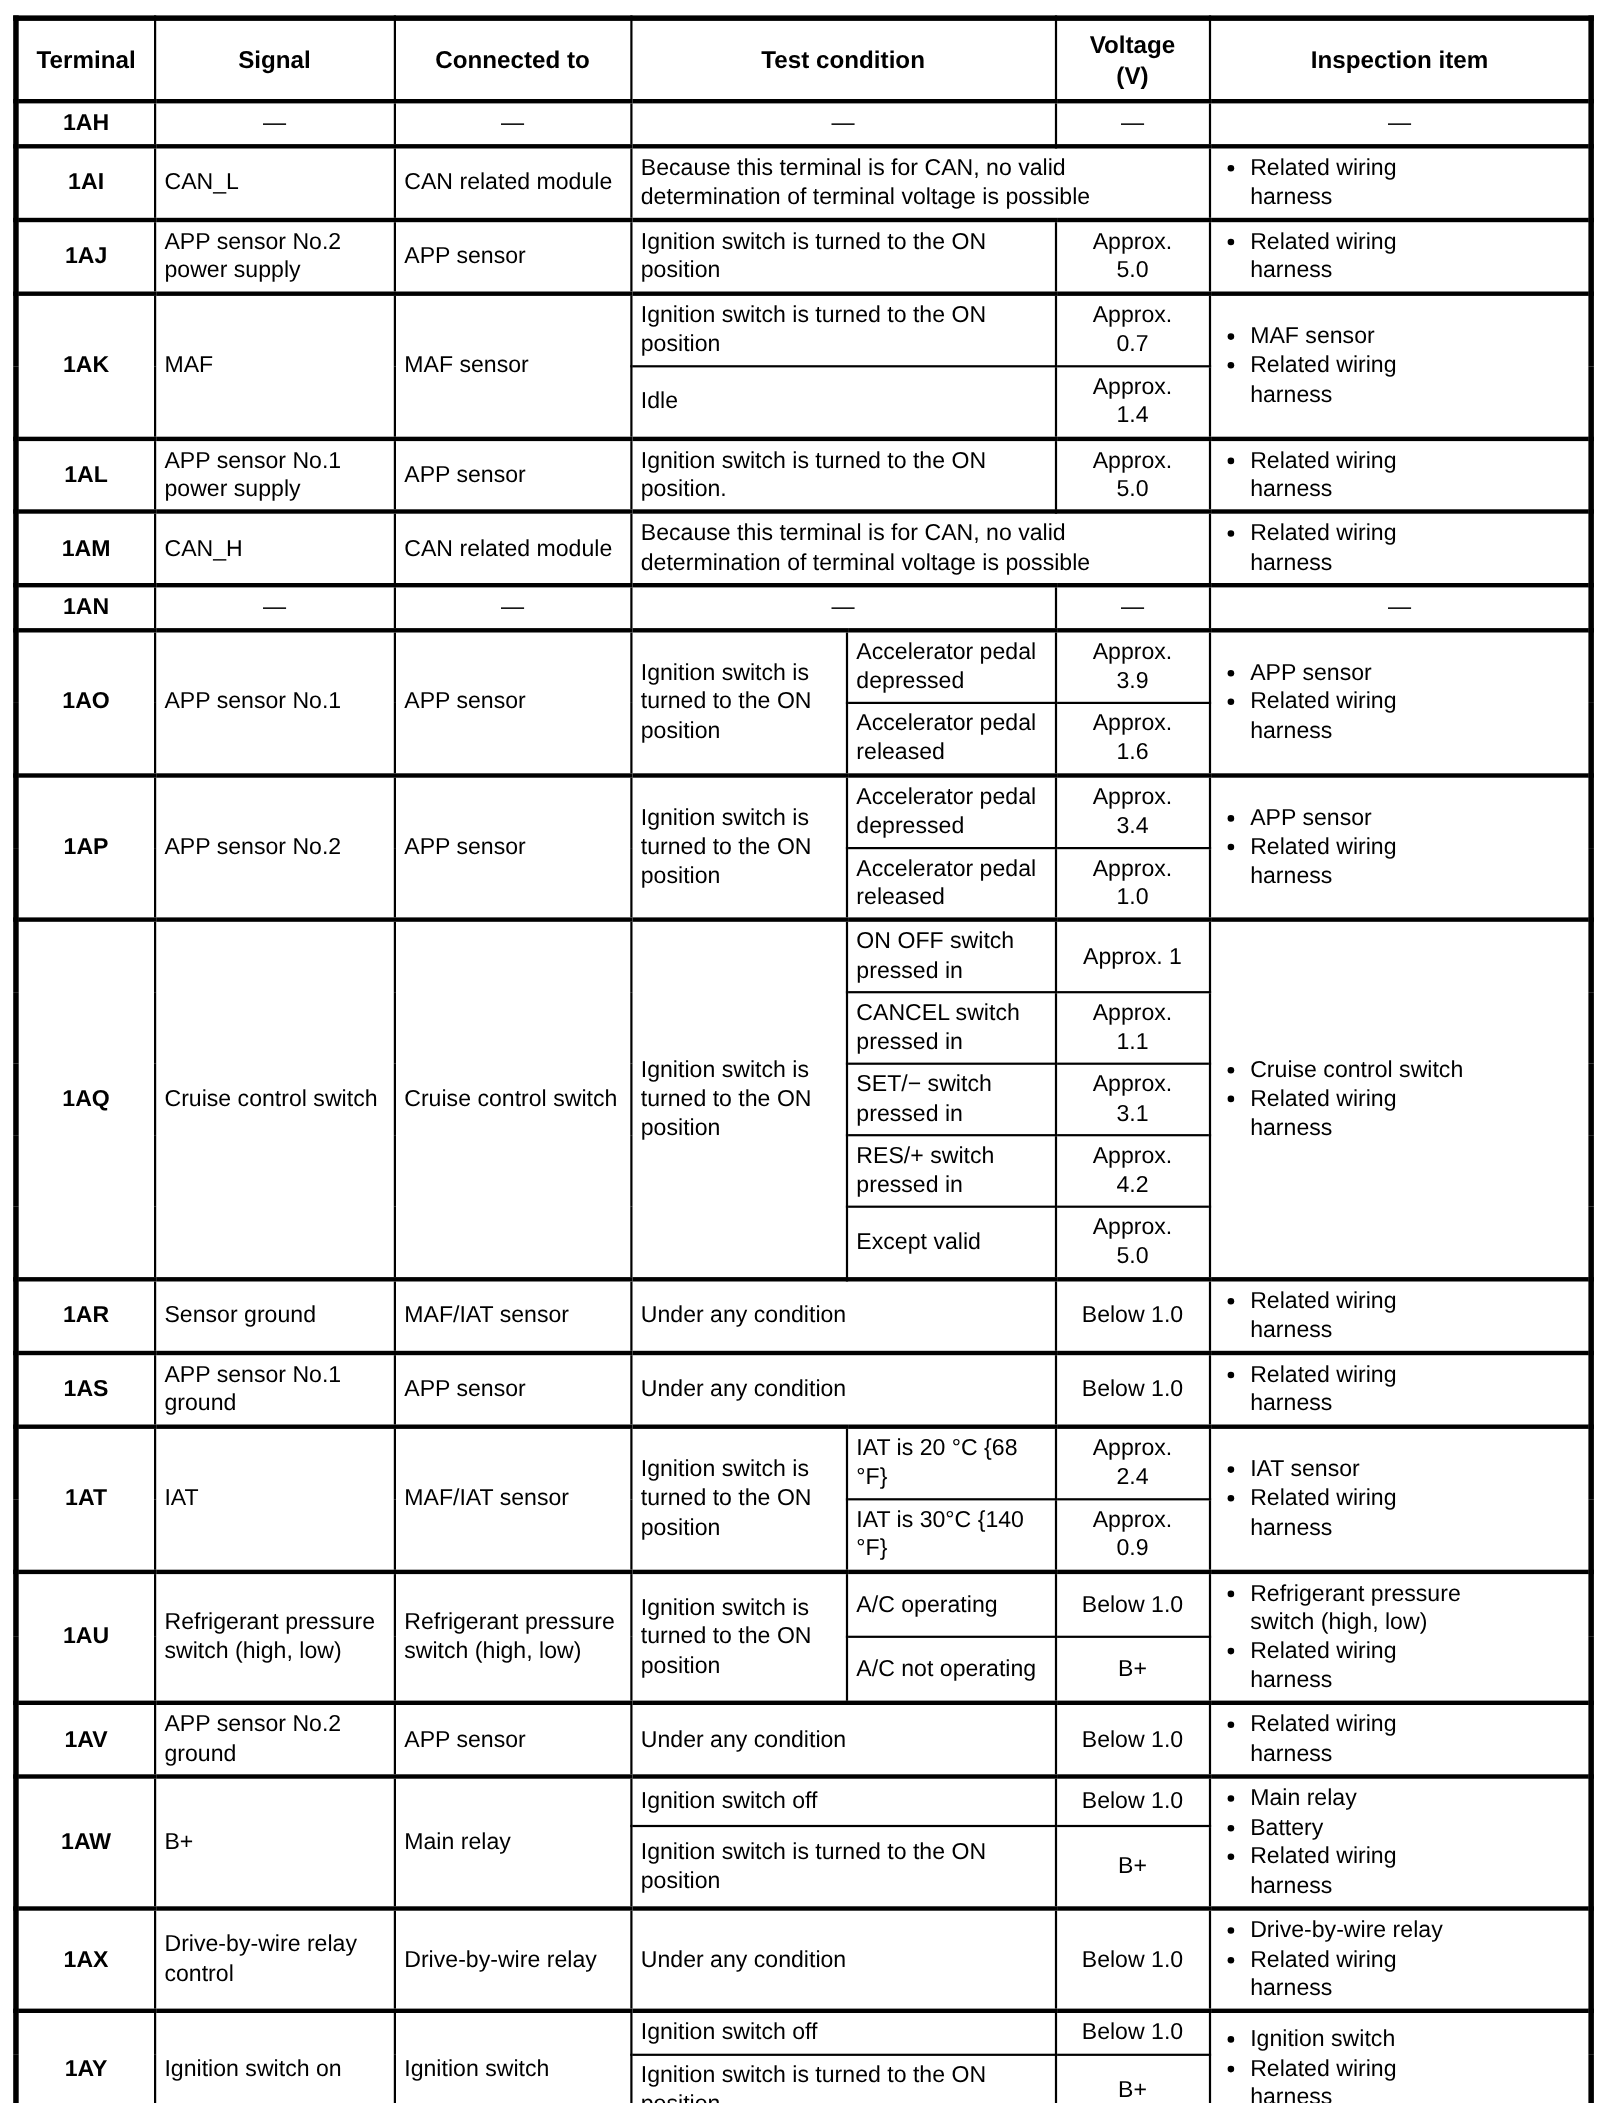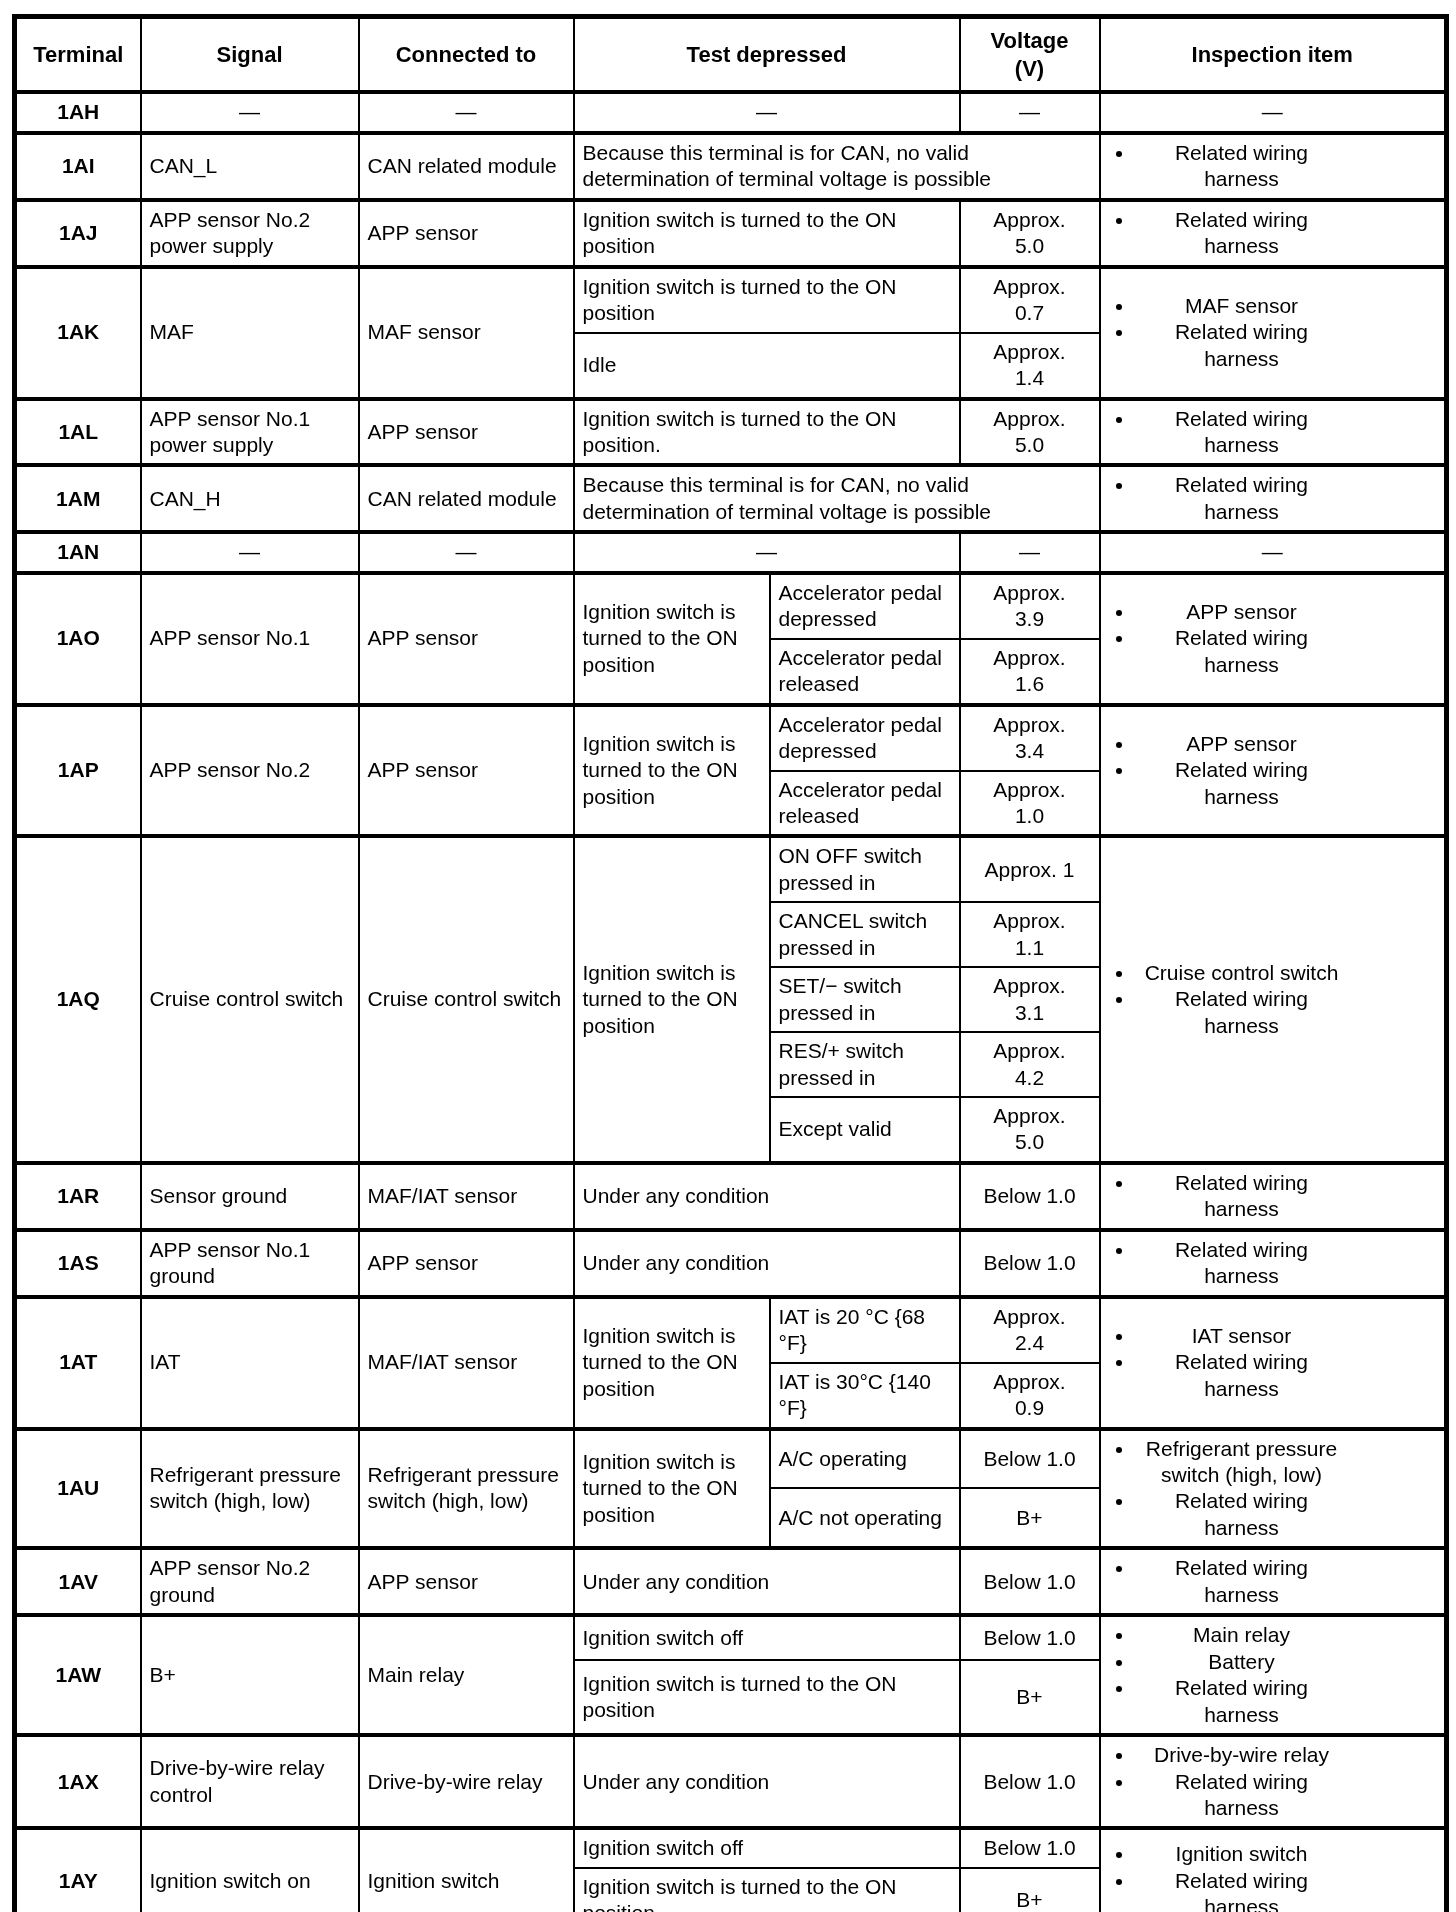--- a/index.html
+++ b/index.html
@@ -33,42 +33,42 @@
     font-weight: bold;
     font-size: 22px;
     padding: 8px 4px;
   }
   tr.major > td, tr.major > th { border-top: 4px solid #000; }
   td.c { text-align: center; }
   td.t { text-align: center; font-weight: bold; }
   td.v { text-align: center; white-space: pre-line; }
   th.pre { white-space: pre-line; }
   ul.insp { margin: 0; padding-left: 26px; list-style: disc outside; }
-  ul.insp li { max-width: 212px; padding-left: 2px; text-align: center; }
+  ul.insp li { max-width: 212px; padding-left: 2px; }
 </style>
 </head>
 <body>
 
 <div class="page">
   <table class="tvt">
     <colgroup>
       <col style="width:126px">
         <col style="width:218px">
         <col style="width:215px">
       <col style="width:196px">
         <col style="width:190px">
         <col style="width:140px">
       <col style="width:347px">
     </colgroup>
     <thead>
       <tr class="major">
         <th>Terminal</th>
         <th>Signal</th>
         <th>Connected to</th>
-        <th colspan="2">Test depressed</th>
+        <th colspan="2">Test condition</th>
         <th class="pre">Voltage
 (V)</th>
         <th>Inspection item</th>
       </tr>
     </thead>
     <tbody>
 
       <tr class="major">
         <td class="t">1AH</td>
         <td class="c">—</td>

